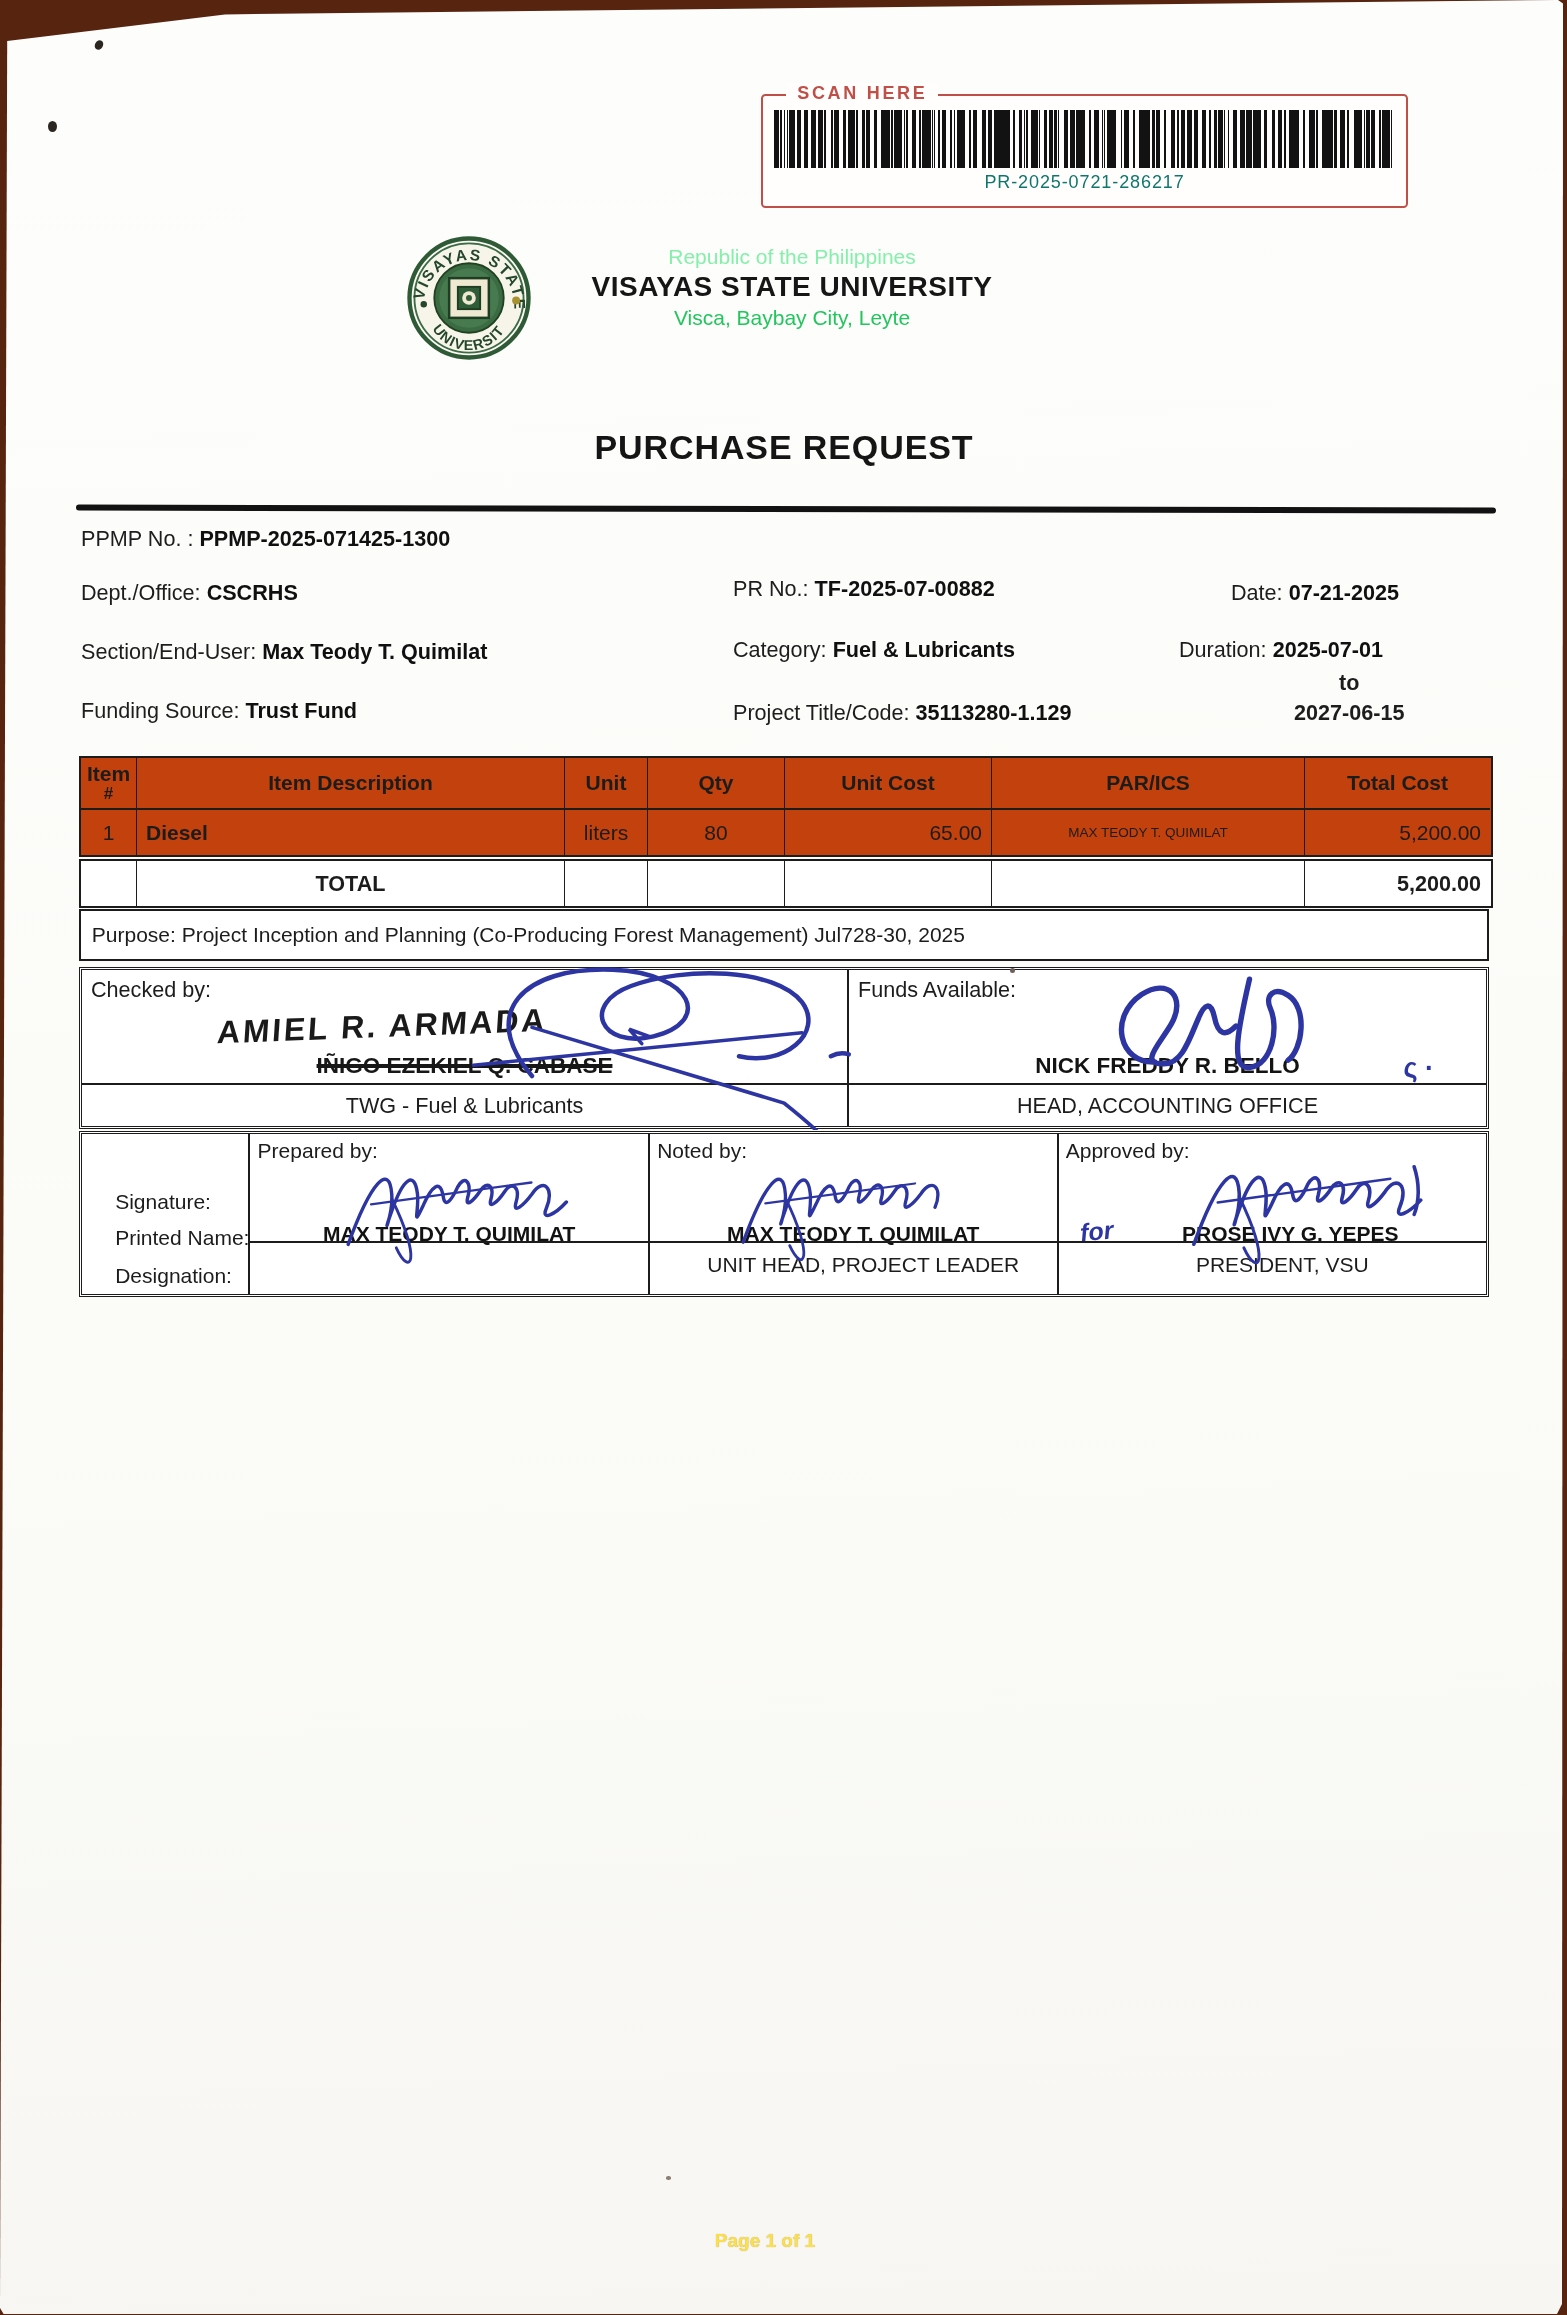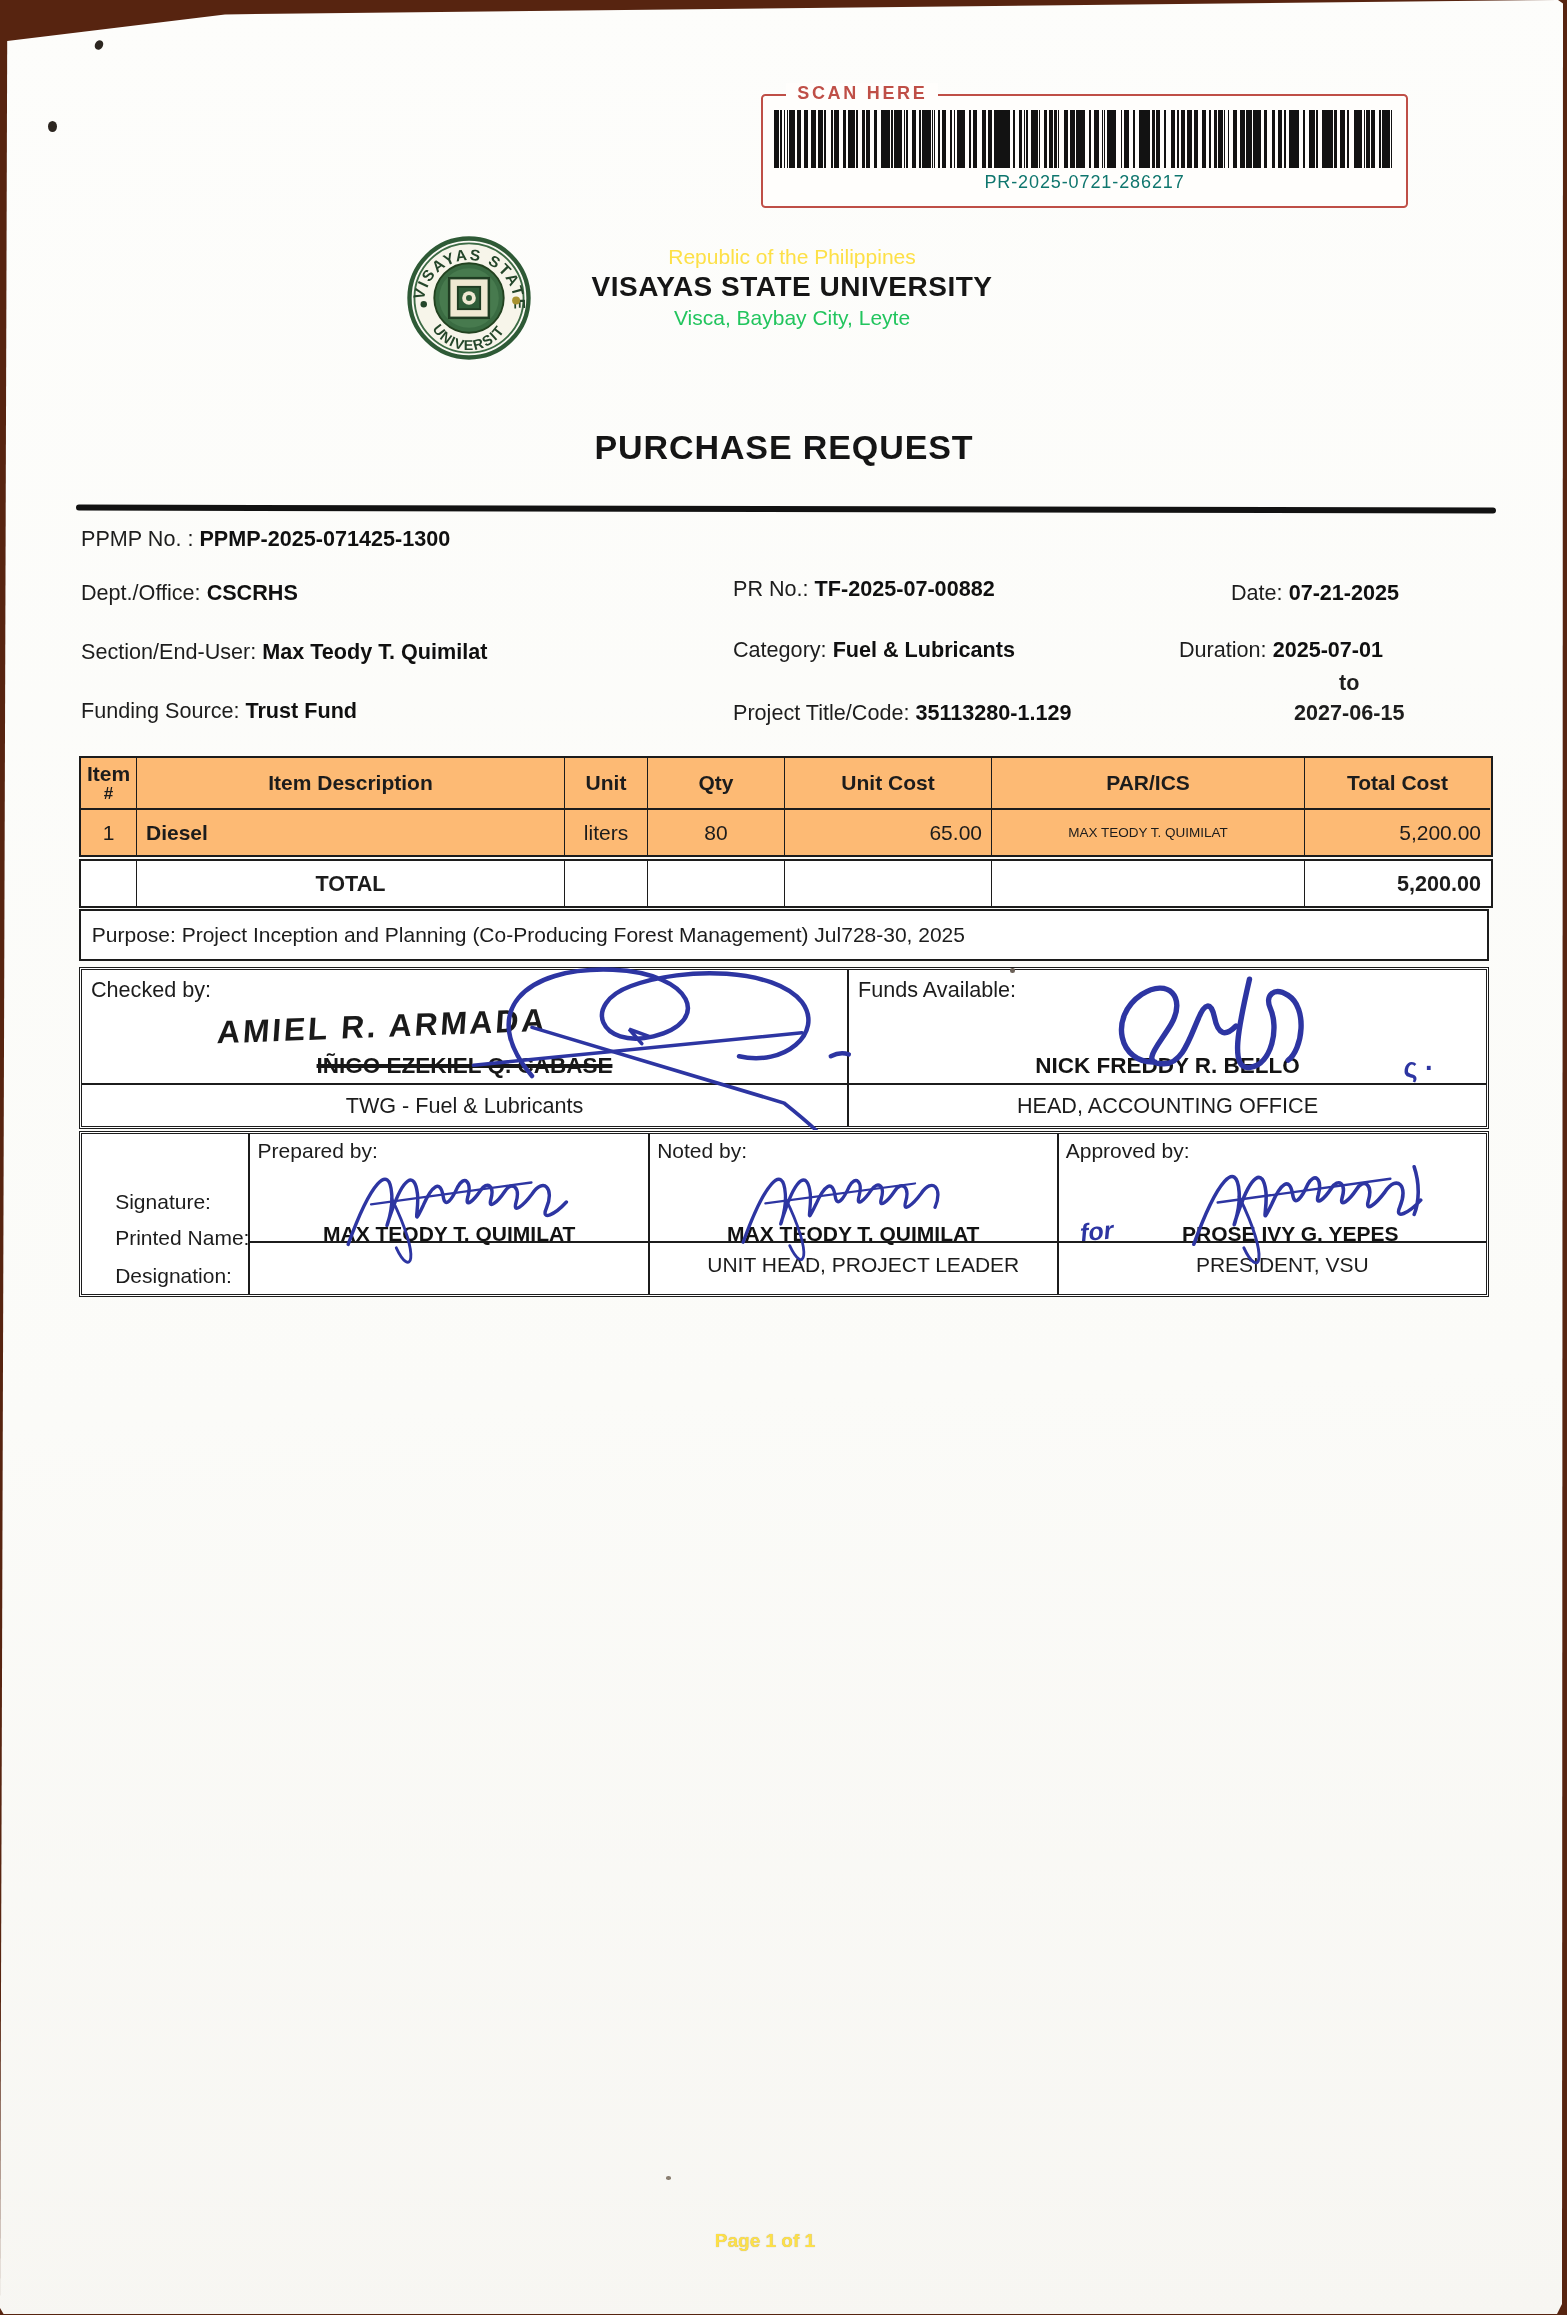--- a/index.html
+++ b/index.html
@@ -34,40 +34,40 @@
       repeating-linear-gradient(90deg,#121212 0 1.8px,transparent 1.8px 23.4px),
       repeating-linear-gradient(90deg,#121212 0 4.5px,transparent 4.5px 37px);
   }
   .barcode-text{
     position:absolute;left:0;right:0;top:76px;text-align:center;
     color:#0f766e;font-size:18px;letter-spacing:0.9px;
   }
 
   
   .univ-head{position:absolute;left:450px;top:245px;width:684px;text-align:center;}
-  .univ-line1{font-size:21px;color:#fde047;}
+  .univ-line1{font-size:21px;color:#86efac;}
   .univ-line2{font-size:28px;font-weight:bold;color:#161616;letter-spacing:0.5px;margin-top:1.8px;}
   .univ-line3{font-size:21px;color:#22c55e;margin-top:3.6px;}
   .seal{position:absolute;left:407px;top:236px;width:124px;height:124px;}
 
   .doc-title{
     position:absolute;left:0;top:428px;width:1568px;text-align:center;
     font-size:34px;font-weight:bold;color:#151515;letter-spacing:0.9px;
   }
   .thick-rule{
     position:absolute;left:76px;top:506px;width:1420px;height:6.3px;
     background:#121212;border-radius:3.6px;transform:rotate(.12deg);
   }
 
   
   .field{position:absolute;font-size:21.6px;color:#1d1d1d;white-space:nowrap;}
   .field b{color:#101010;}
 
   
-  .pr-table{position:absolute;left:79px;top:756px;width:1410px;border:2.7px solid #1c1c1c;background:#fdba74;}
+  .pr-table{position:absolute;left:79px;top:756px;width:1410px;border:2.7px solid #1c1c1c;background:#c2410c;}
   .tr{display:flex;}
   .tc{border-right:1.8px solid #1c1c1c;box-sizing:border-box;display:flex;align-items:center;justify-content:center;}
   .tc:last-child{border-right:none;}
   .thead .tc{border-bottom:2.7px solid #1c1c1c;font-weight:bold;font-size:21px;text-align:center;flex-direction:column;line-height:1.05;}
   .thead{height:52px;}
   .tdata{height:45px;font-size:21px;}
   .c-no{width:56px;}
   .c-desc{width:428px;}
   .c-unit{width:83px;}
   .c-qty{width:137px;}

